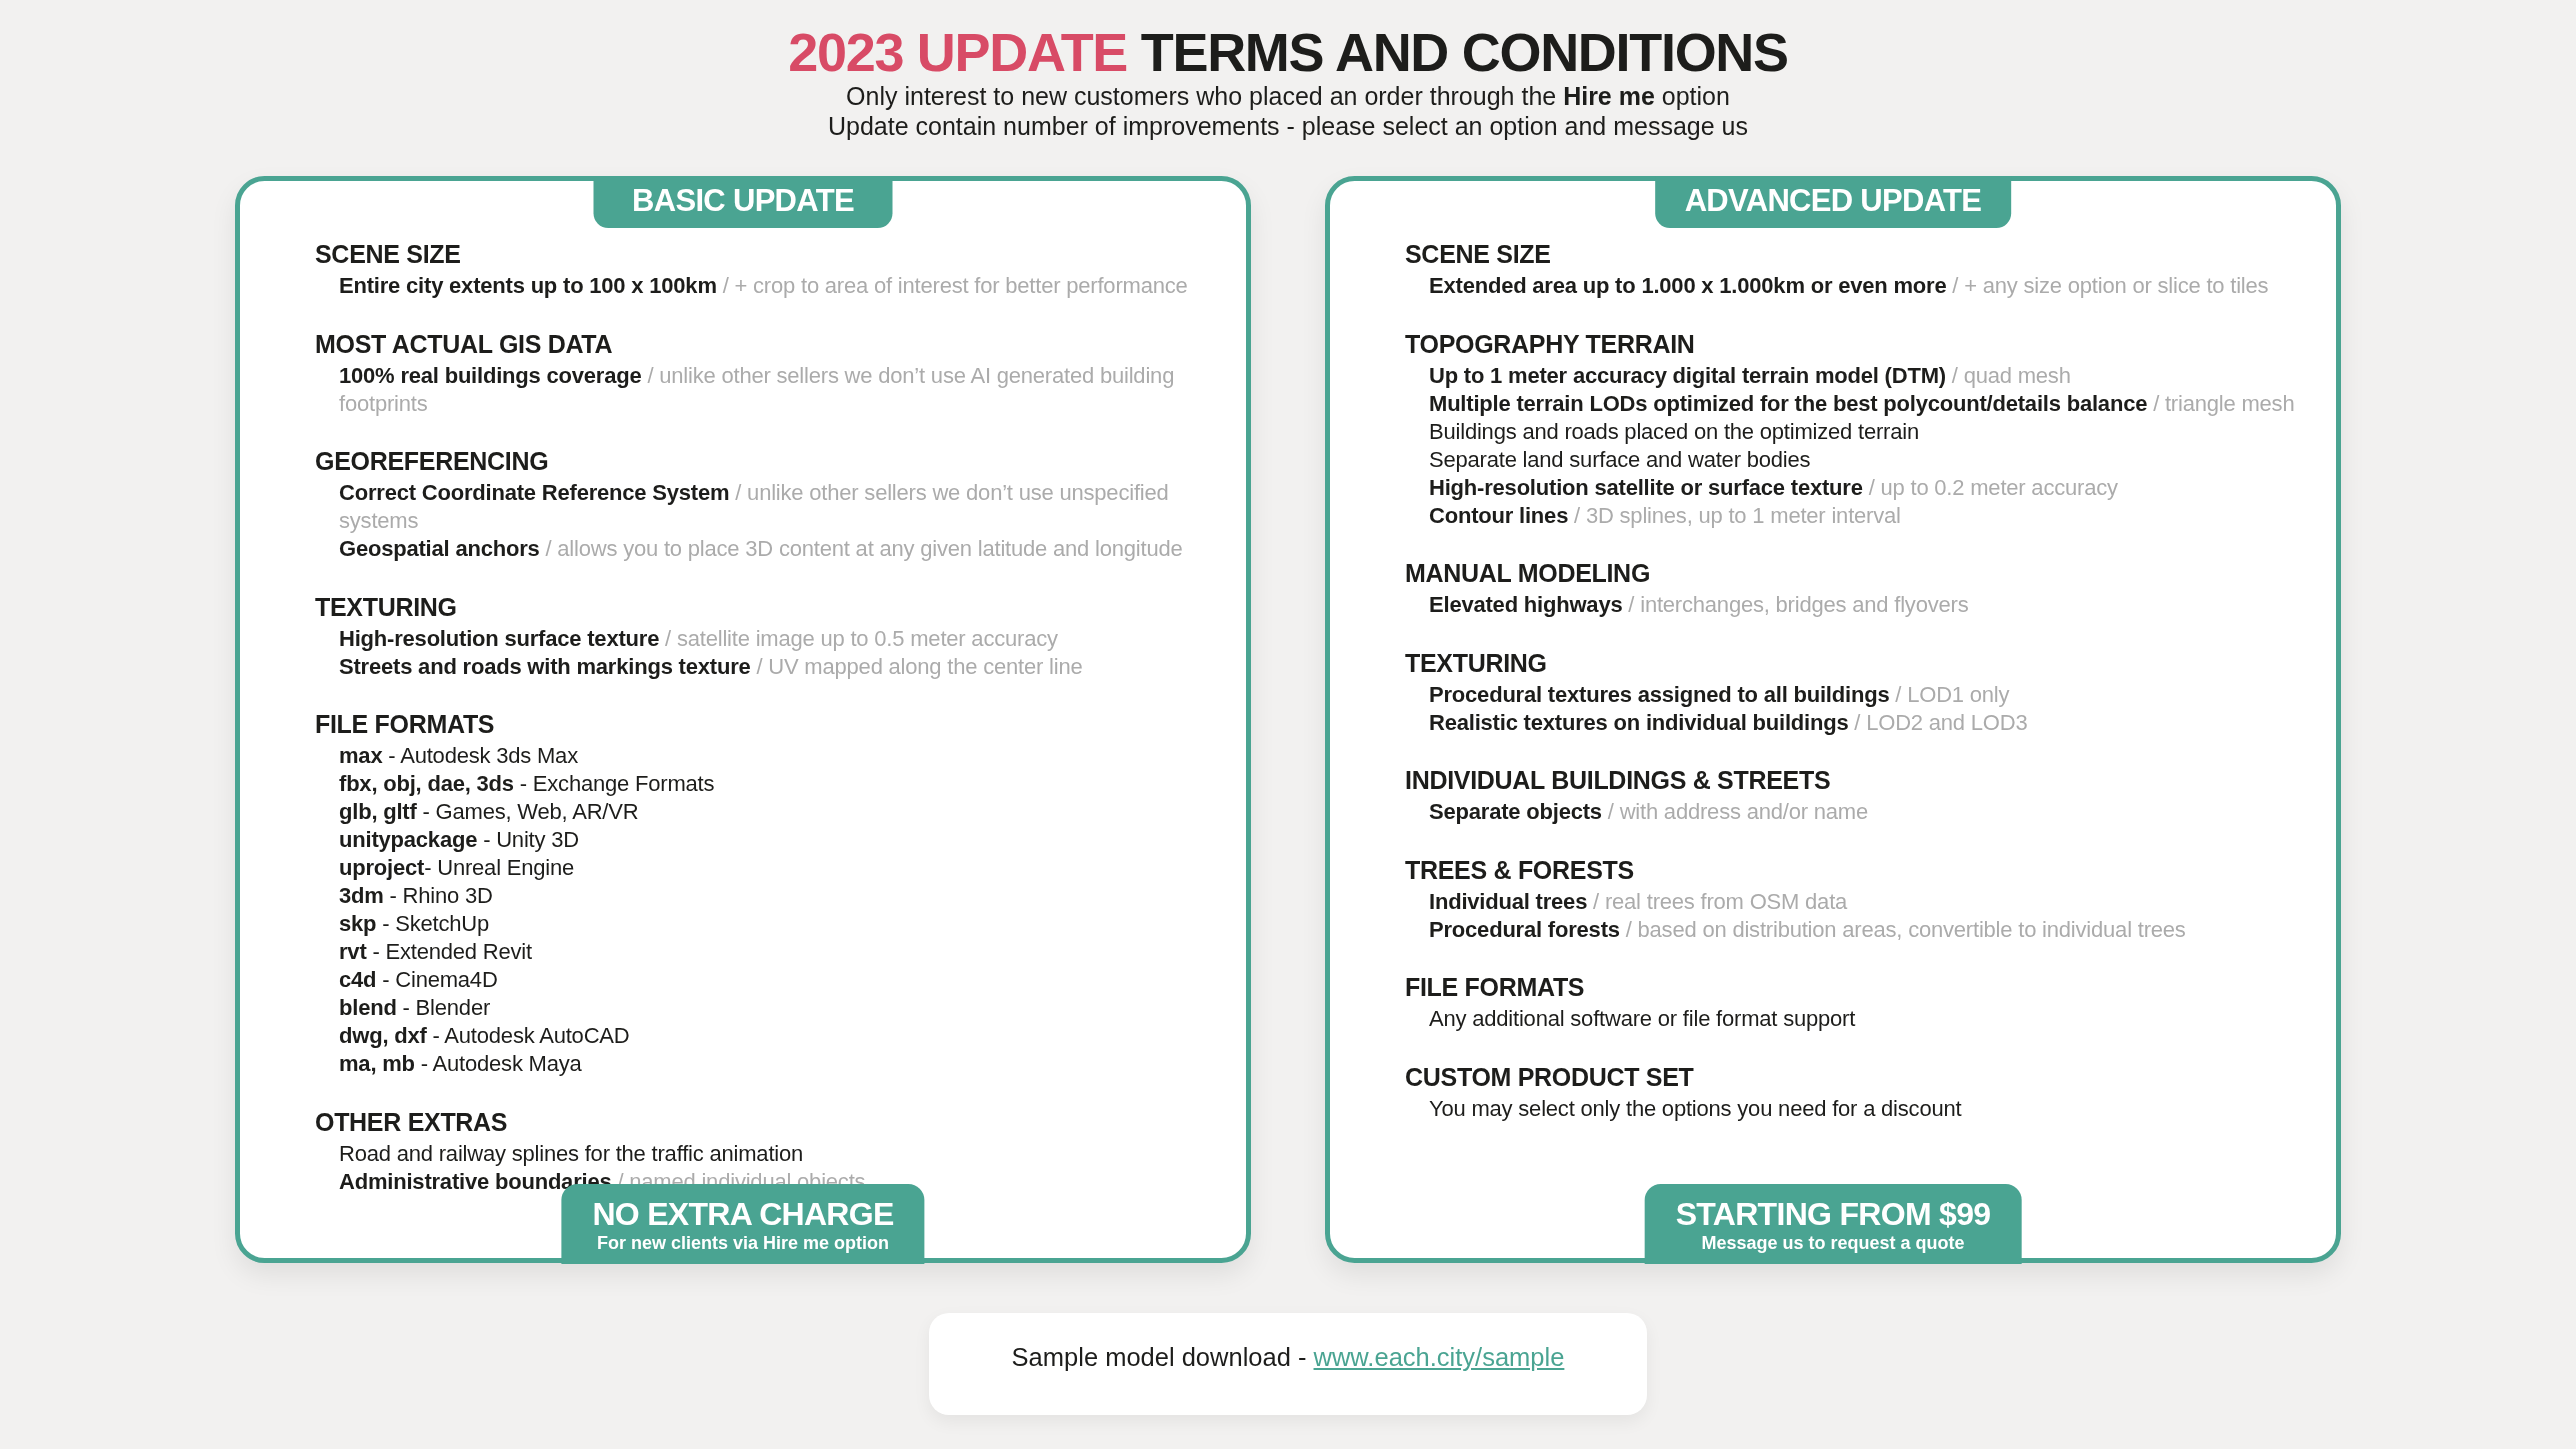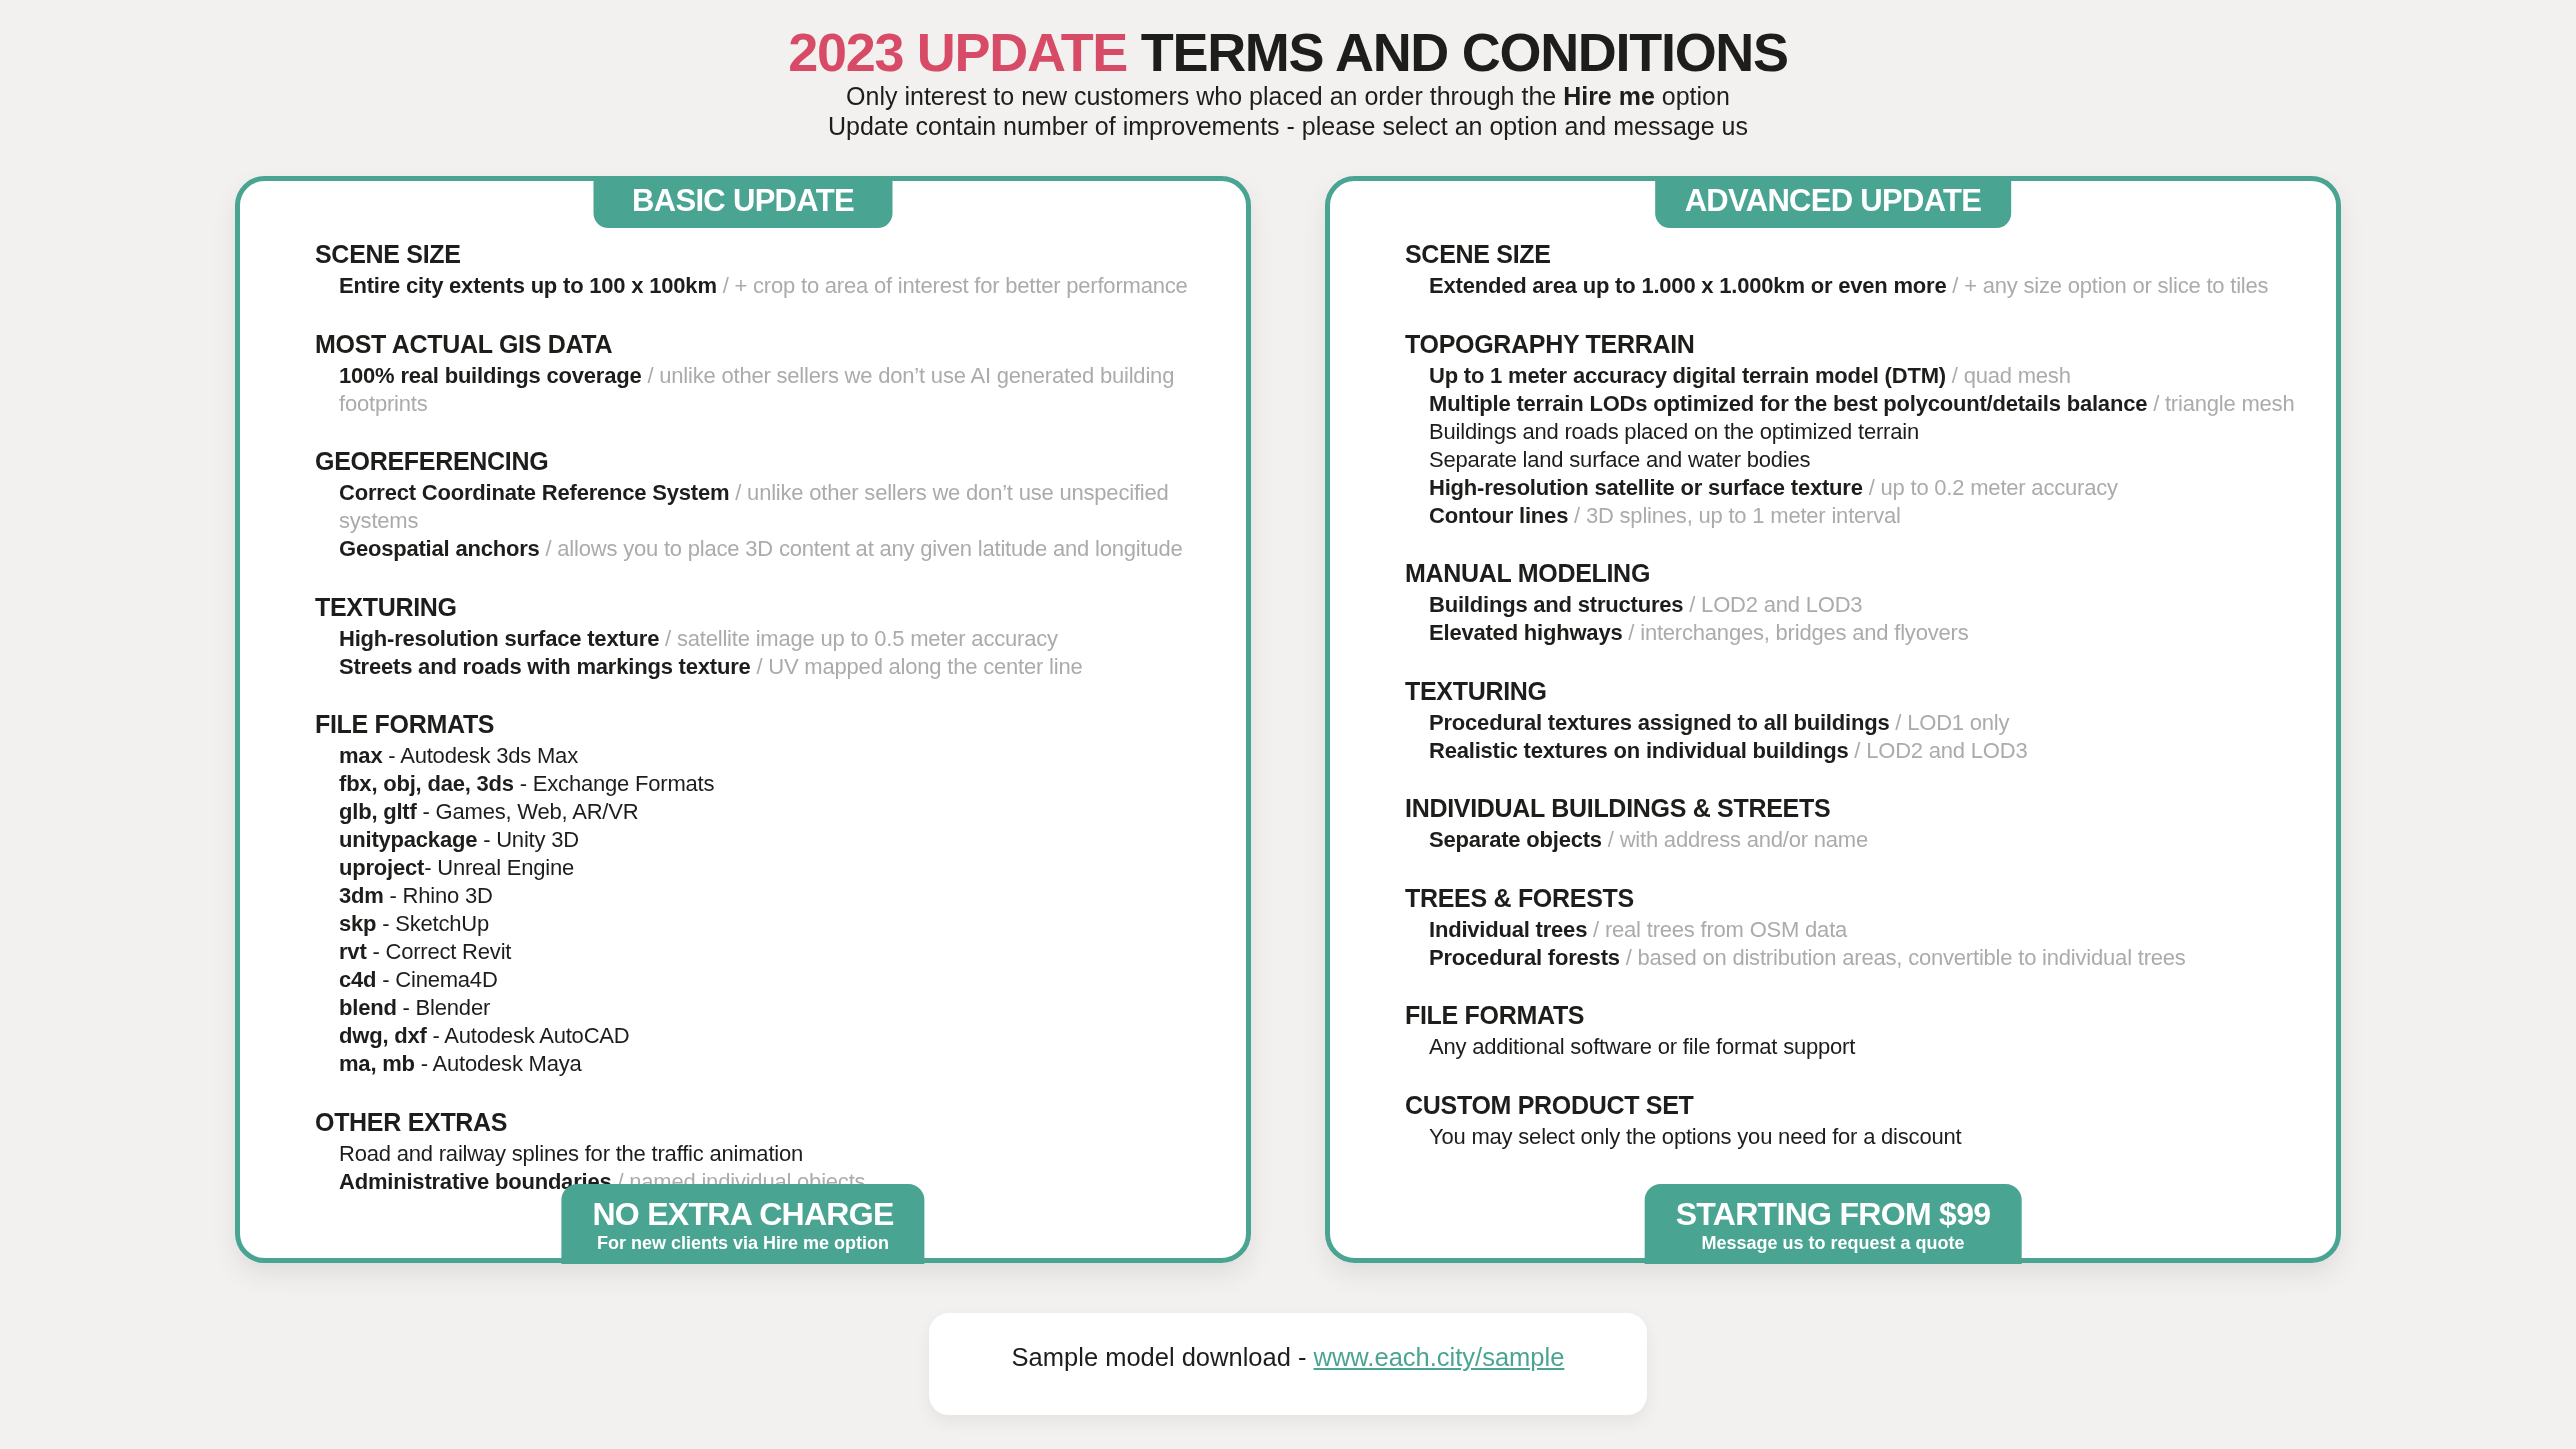--- a/index.html
+++ b/index.html
@@ -141,21 +141,21 @@
         </div>
         <div class="section">
           <div class="section-heading">FILE FORMATS</div>
           <div class="item"><span class="seg-b">max</span><span class="seg-r"> - Autodesk 3ds Max</span></div>
           <div class="item"><span class="seg-b">fbx, obj, dae, 3ds</span><span class="seg-r"> - Exchange Formats</span></div>
           <div class="item"><span class="seg-b">glb, gltf</span><span class="seg-r"> - Games, Web, AR/VR</span></div>
           <div class="item"><span class="seg-b">unitypackage</span><span class="seg-r"> - Unity 3D</span></div>
           <div class="item"><span class="seg-b">uproject</span><span class="seg-r">- Unreal Engine</span></div>
           <div class="item"><span class="seg-b">3dm</span><span class="seg-r"> - Rhino 3D</span></div>
           <div class="item"><span class="seg-b">skp</span><span class="seg-r"> - SketchUp</span></div>
-          <div class="item"><span class="seg-b">rvt</span><span class="seg-r"> - Correct Revit</span></div>
+          <div class="item"><span class="seg-b">rvt</span><span class="seg-r"> - Extended Revit</span></div>
           <div class="item"><span class="seg-b">c4d</span><span class="seg-r"> - Cinema4D</span></div>
           <div class="item"><span class="seg-b">blend</span><span class="seg-r"> - Blender</span></div>
           <div class="item"><span class="seg-b">dwg, dxf</span><span class="seg-r"> - Autodesk AutoCAD</span></div>
           <div class="item"><span class="seg-b">ma, mb</span><span class="seg-r"> - Autodesk Maya</span></div>
         </div>
         <div class="section">
           <div class="section-heading">OTHER EXTRAS</div>
           <div class="item"><span class="seg-r">Road and railway splines for the traffic animation</span></div>
           <div class="item"><span class="seg-b">Administrative boundaries</span><span class="seg-g"> / named individual objects</span></div>
         </div>
@@ -177,21 +177,20 @@
           <div class="section-heading">TOPOGRAPHY TERRAIN</div>
           <div class="item"><span class="seg-b">Up to 1 meter accuracy digital terrain model (DTM)</span><span class="seg-g"> / quad mesh</span></div>
           <div class="item"><span class="seg-b">Multiple terrain LODs optimized for the best polycount/details balance</span><span class="seg-g"> / triangle mesh</span></div>
           <div class="item"><span class="seg-r">Buildings and roads placed on the optimized terrain</span></div>
           <div class="item"><span class="seg-r">Separate land surface and water bodies</span></div>
           <div class="item"><span class="seg-b">High-resolution satellite or surface texture</span><span class="seg-g"> / up to 0.2 meter accuracy</span></div>
           <div class="item"><span class="seg-b">Contour lines</span><span class="seg-g"> / 3D splines, up to 1 meter interval</span></div>
         </div>
         <div class="section">
           <div class="section-heading">MANUAL MODELING</div>
-          <div class="item"><span class="seg-b">Buildings and structures</span><span class="seg-g"> / LOD2 and LOD3</span></div>
           <div class="item"><span class="seg-b">Elevated highways</span><span class="seg-g"> / interchanges, bridges and flyovers</span></div>
         </div>
         <div class="section">
           <div class="section-heading">TEXTURING</div>
           <div class="item"><span class="seg-b">Procedural textures assigned to all buildings</span><span class="seg-g"> / LOD1 only</span></div>
           <div class="item"><span class="seg-b">Realistic textures on individual buildings</span><span class="seg-g"> / LOD2 and LOD3</span></div>
         </div>
         <div class="section">
           <div class="section-heading">INDIVIDUAL BUILDINGS &amp; STREETS</div>
           <div class="item"><span class="seg-b">Separate objects</span><span class="seg-g"> / with address and/or name</span></div>

